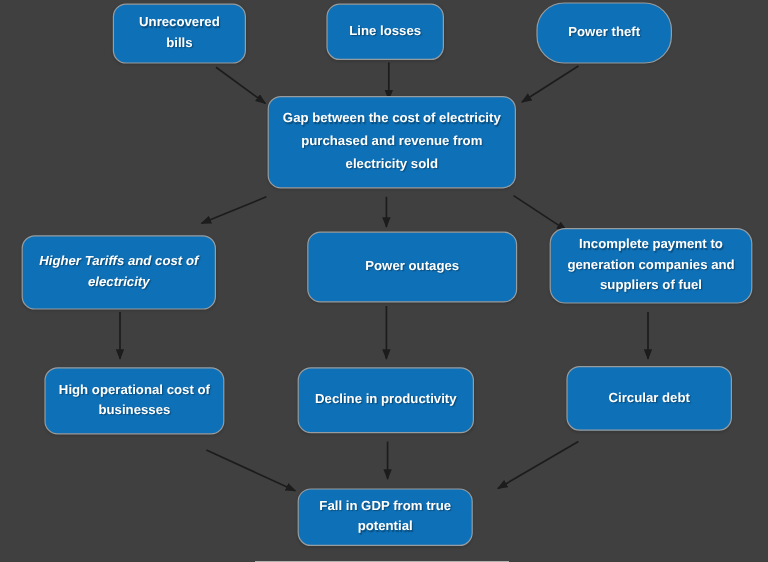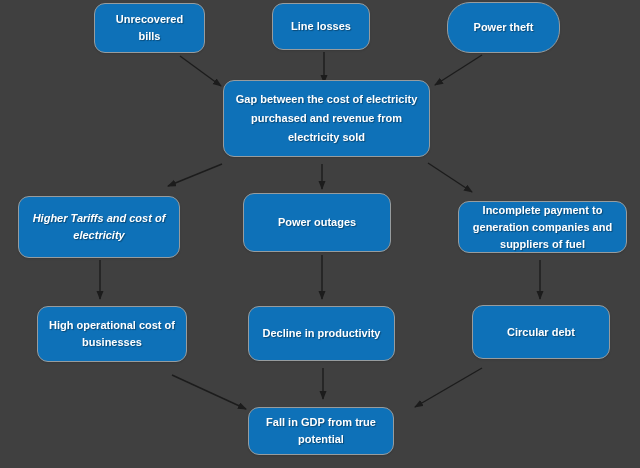--- a/index.html
+++ b/index.html
@@ -39,22 +39,22 @@
     text-align: center;
     padding: 4px 10px;
     text-shadow: 1px 1px 1px rgba(0,0,0,0.35);
     box-shadow: 0 1px 2px rgba(0,0,0,0.12);
   }
   .n-unrecovered       { left: 94px;  top: 3px;   width: 111px; height: 50px; }
   .n-linelosses        { left: 272px; top: 3px;   width: 98px; height: 47px; }
   .n-powertheft        { left: 447px; top: 2px;   width: 113px; height: 51px; border-radius: 23px; }
   .n-gap               { left: 223px; top: 80px;  width: 207px; height: 77px; line-height: 19px; }
   .n-tariffs           { left: 18px;  top: 196px; width: 162px; height: 62px; font-style: italic; }
-  .n-outages           { left: 243px; top: 193px; width: 148px; height: 59px; }
-  .n-incomplete        { left: 458px; top: 201px; width: 169px; height: 52px; }
+  .n-outages           { left: 256px; top: 193px; width: 175px; height: 59px; }
+  .n-incomplete        { left: 458px; top: 190px; width: 169px; height: 63px; border-radius: 13px; }
   .n-operational       { left: 37px;  top: 306px; width: 150px; height: 56px; }
   .n-decline           { left: 248px; top: 306px; width: 147px; height: 55px; }
   .n-circular          { left: 472px; top: 305px; width: 138px; height: 54px; }
   .n-gdp               { left: 248px; top: 407px; width: 146px; height: 48px; }
   .arrow-line {
     stroke: #1c1c1c;
     stroke-width: 1.4;
     fill: none;
   }
 </style>

